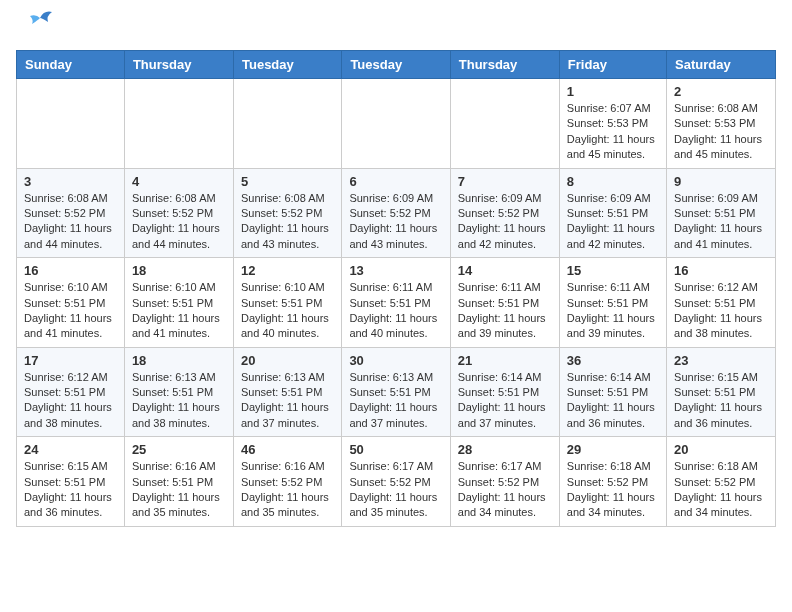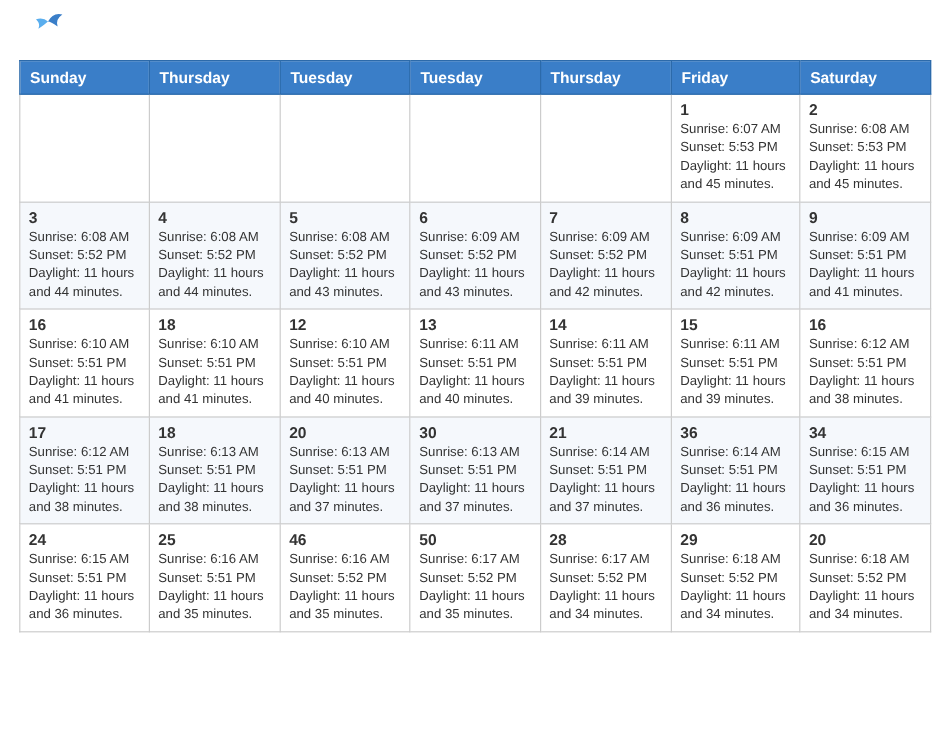--- a/index.html
+++ b/index.html
@@ -210,21 +210,21 @@
         </td>
         <td>
           <span class="day-num">21</span>
           <div class="cell-info">Sunrise: 6:14 AM<br>Sunset: 5:51 PM<br>Daylight: 11 hours and 37 minutes.</div>
         </td>
         <td>
           <span class="day-num">36</span>
           <div class="cell-info">Sunrise: 6:14 AM<br>Sunset: 5:51 PM<br>Daylight: 11 hours and 36 minutes.</div>
         </td>
         <td>
-          <span class="day-num">34</span>
+          <span class="day-num">23</span>
           <div class="cell-info">Sunrise: 6:15 AM<br>Sunset: 5:51 PM<br>Daylight: 11 hours and 36 minutes.</div>
         </td>
       </tr>
       <tr class="row-odd">
         <td>
           <span class="day-num">24</span>
           <div class="cell-info">Sunrise: 6:15 AM<br>Sunset: 5:51 PM<br>Daylight: 11 hours and 36 minutes.</div>
         </td>
         <td>
           <span class="day-num">25</span>

